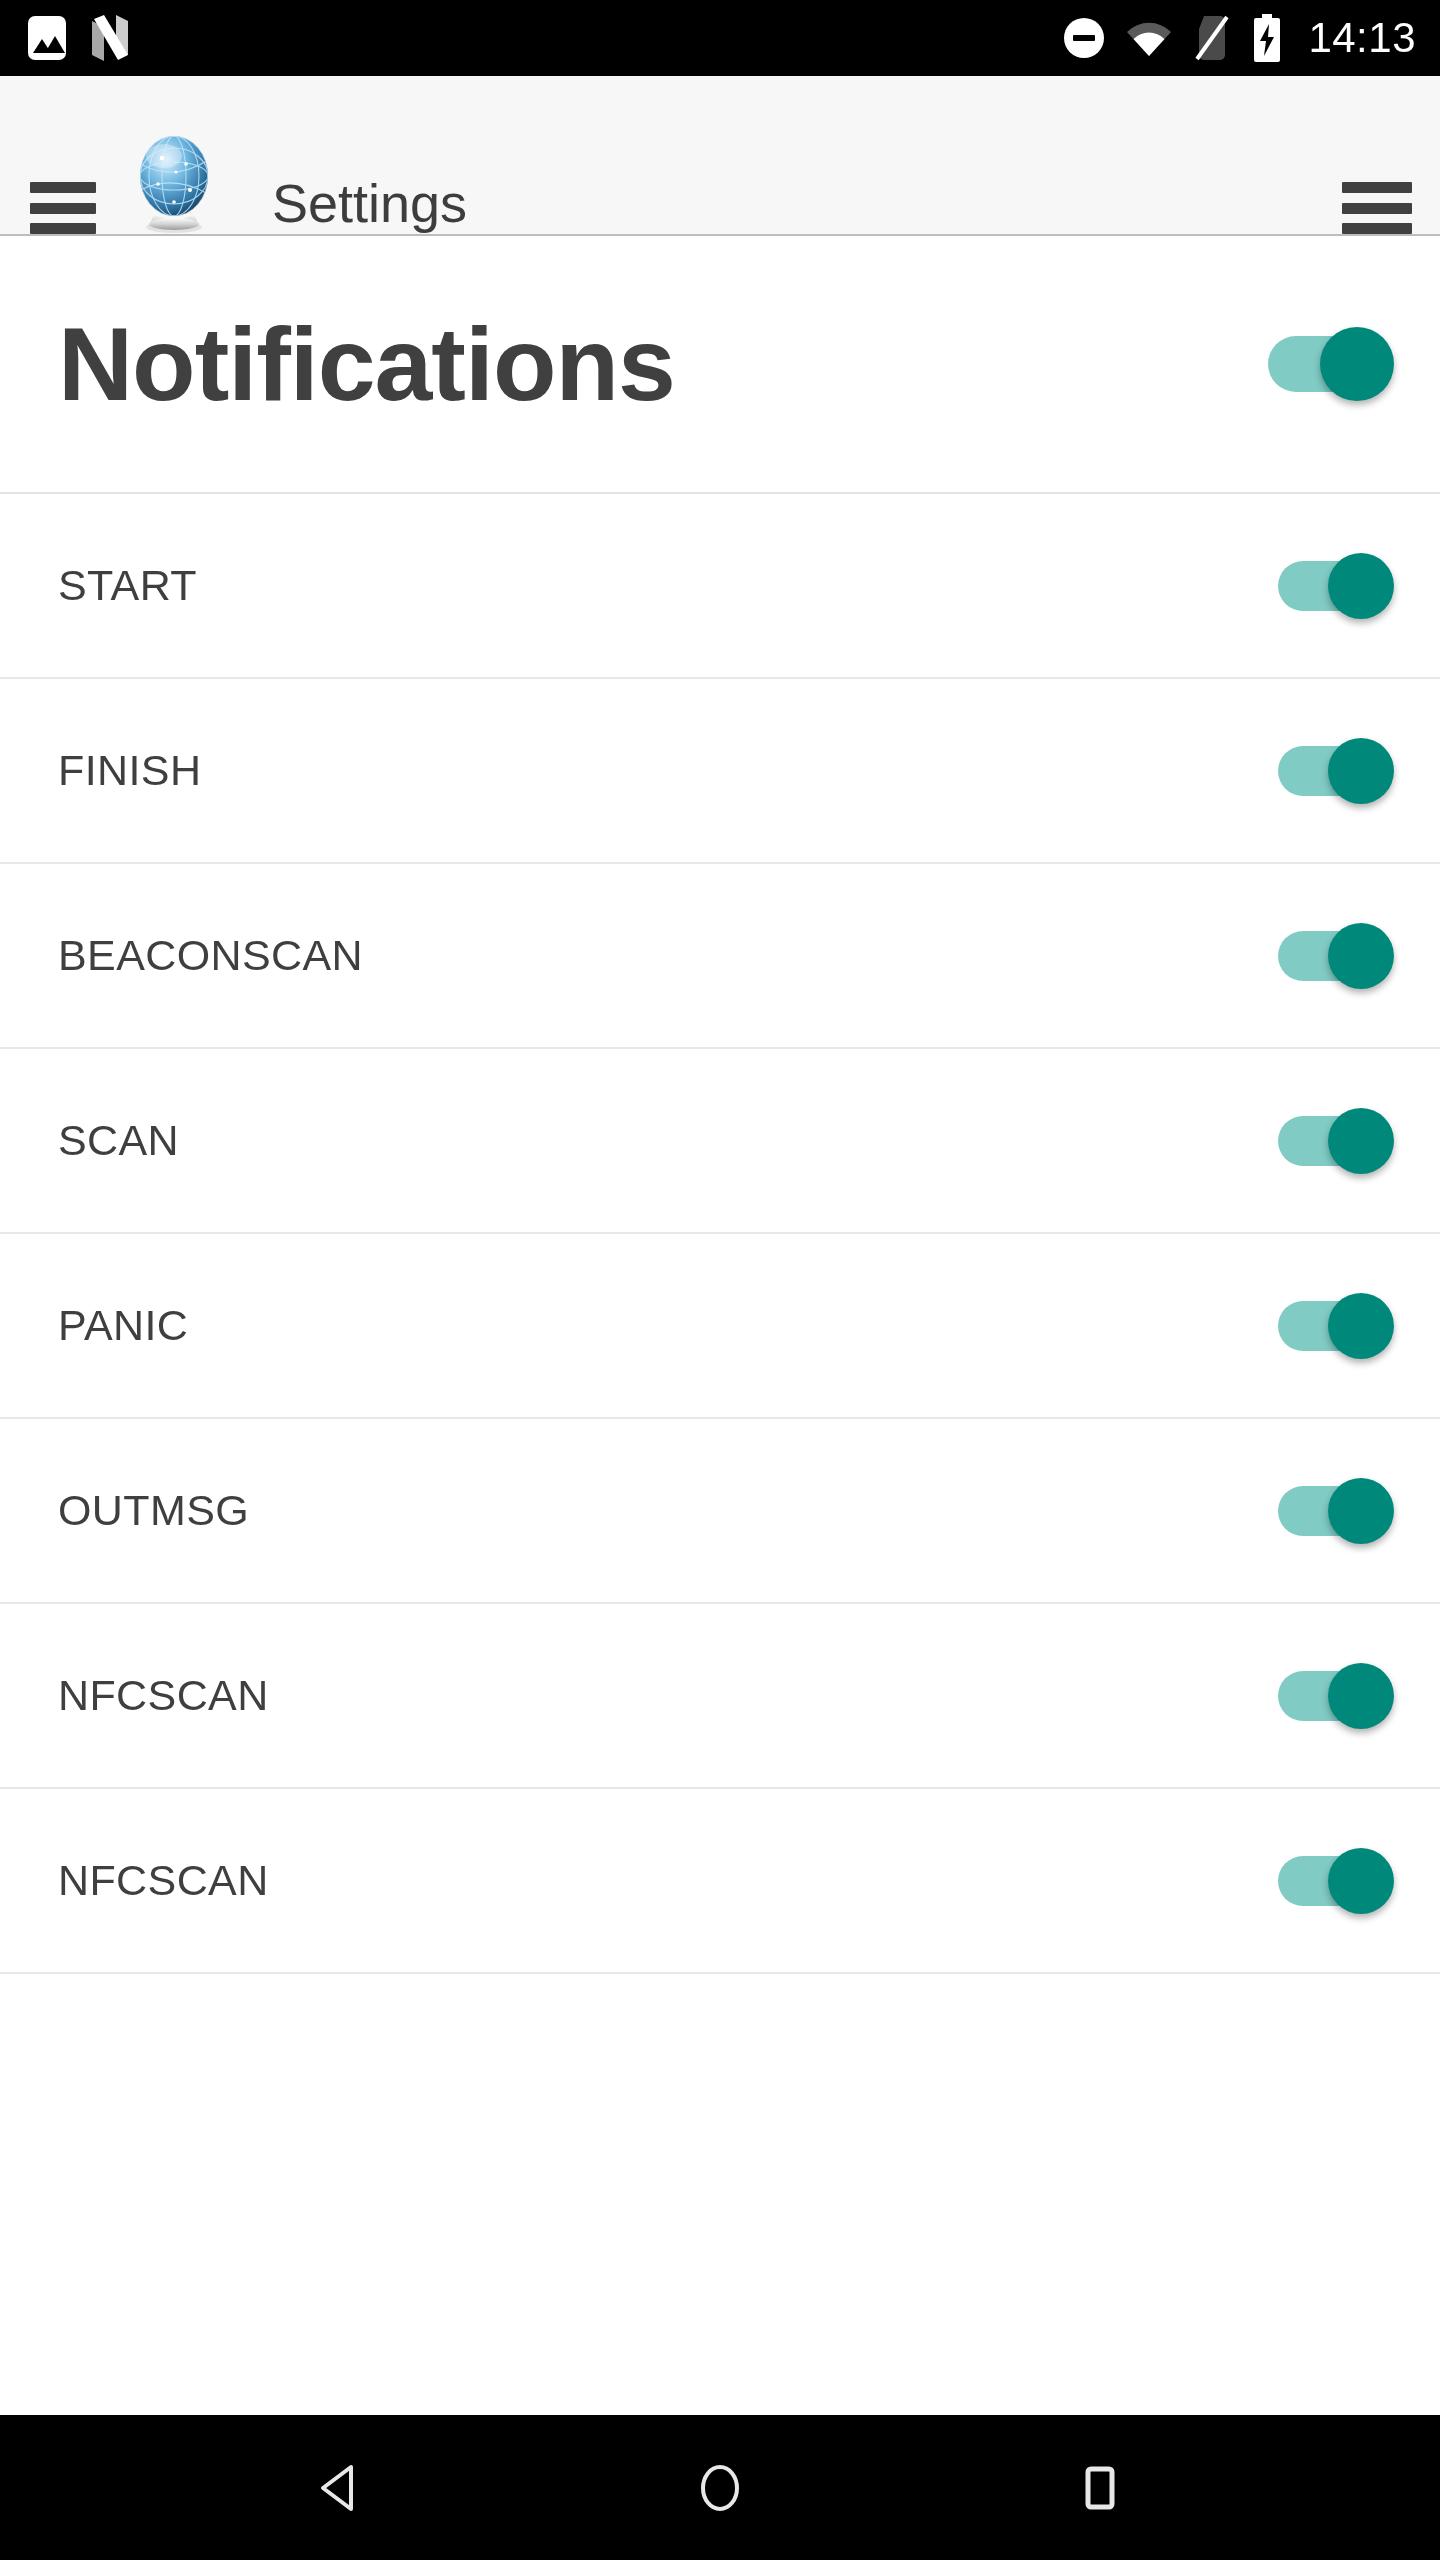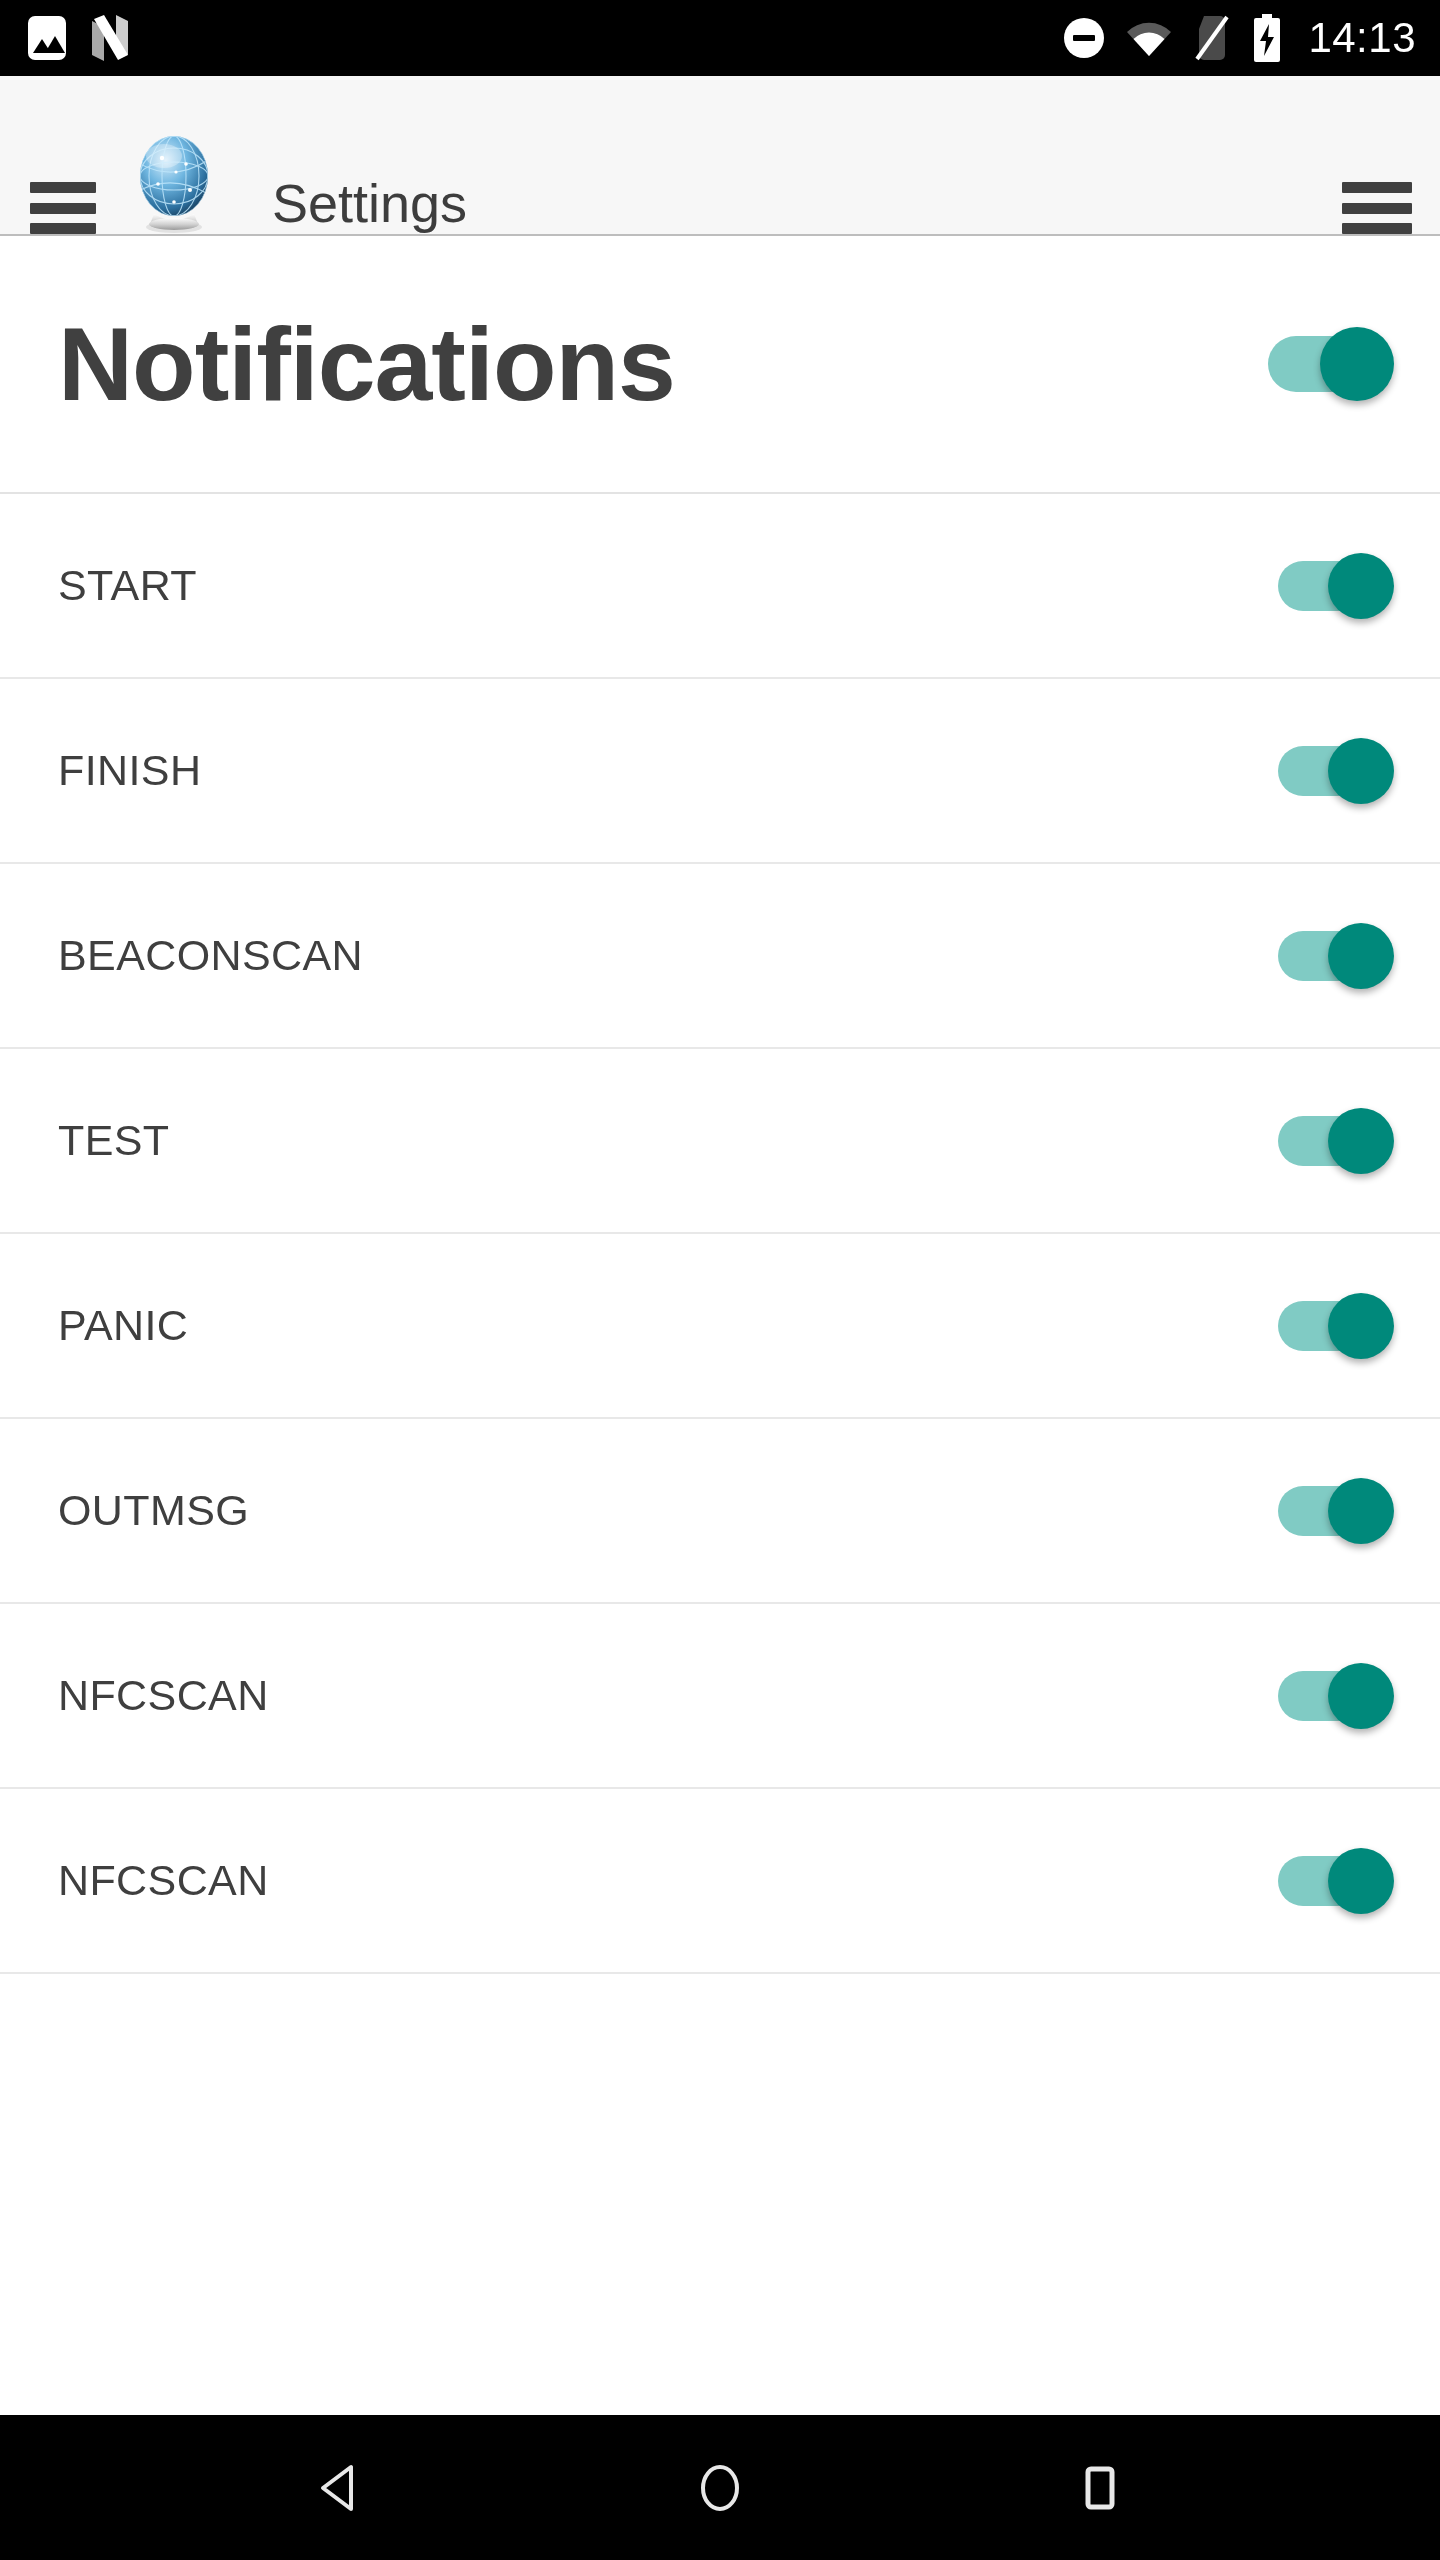--- a/index.html
+++ b/index.html
@@ -342,21 +342,21 @@
           </div>
         </div>
         <div class="row">
           <div class="row-label">BEACONSCAN</div>
           <div class="switch small">
             <div class="track"></div>
             <div class="thumb"></div>
           </div>
         </div>
         <div class="row">
-          <div class="row-label">TEST</div>
+          <div class="row-label">SCAN</div>
           <div class="switch small">
             <div class="track"></div>
             <div class="thumb"></div>
           </div>
         </div>
         <div class="row">
           <div class="row-label">PANIC</div>
           <div class="switch small">
             <div class="track"></div>
             <div class="thumb"></div>

